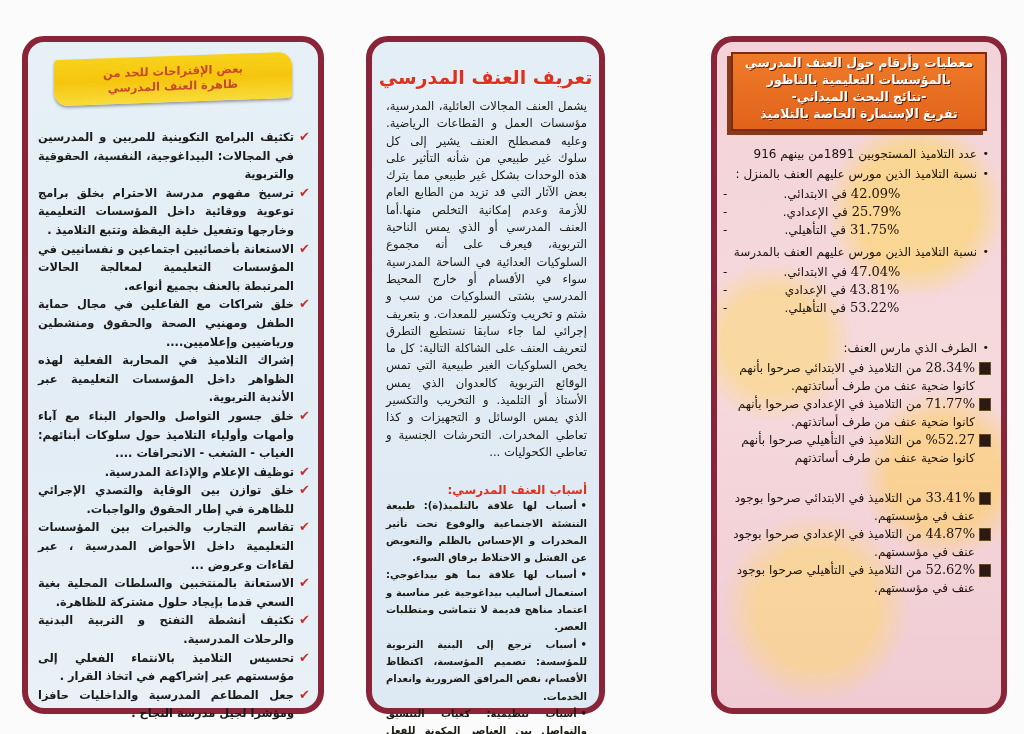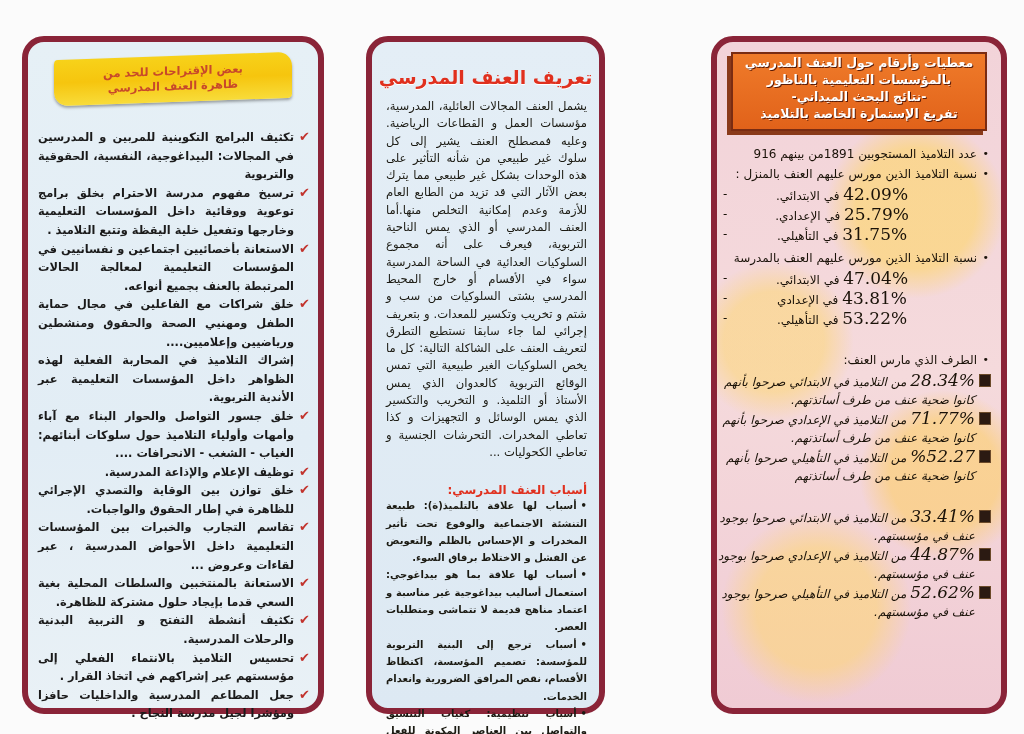--- a/index.html
+++ b/index.html
@@ -33,25 +33,25 @@
     text-shadow:1px 1px 0 #5a1d08;
   }
   .orange-box div { white-space:nowrap; }
 
   .r-list { list-style:none; margin:14px 0 0; padding:0 10px 0 6px; font-size:12px; line-height:18px; }
   .r-item { position:relative; padding-right:14px; margin-bottom:2px; }
   .r-item .dot { position:absolute; right:2px; top:0; font-size:11px; }
   .r-sub { display:flex; justify-content:space-between; padding:0 40px 0 0; }
   .r-sub .val { text-align:center; flex:1; }
   .r-sub .dash { width:10px; text-align:left; }
-  .sq-item { position:relative; padding-right:16px; margin-top:0;font-style:italic; }
+  .sq-item { position:relative; padding-right:16px; margin-top:0; }
   .sq { position:absolute; right:0; top:3px; width:10px; height:11px; background:#2b1a12; border:1px solid #6b4a2a; }
   .sq-item .l1 { white-space:nowrap; }
   .sq-item .l2 { }
-  .pct { font-family:"DejaVu Serif", serif; font-size:17px; }
+  .pct { font-family:"DejaVu Serif", serif; font-size:13px; }
 
   
   .mid-title { text-align:center; color:#e0301e; font-weight:bold; font-size:19px; margin-top:24px; letter-spacing:0.5px; text-shadow:0 1px 0 #fff; }
   .mid-text { padding:10px 12px 0 14px; font-size:11.6px; line-height:17.3px; text-align:justify; font-weight:normal; color:#1b1a12; }
   .mid-sub { color:#e0301e; font-weight:bold; font-size:12px; margin:22px 12px 0 14px; }
   .cause { padding:0 12px 0 14px; font-size:10px; line-height:17.3px; text-align:justify; font-weight:bold; color:#1b1a12; }
   .cause .b { margin-left:4px; }
 
   
   .banner {

